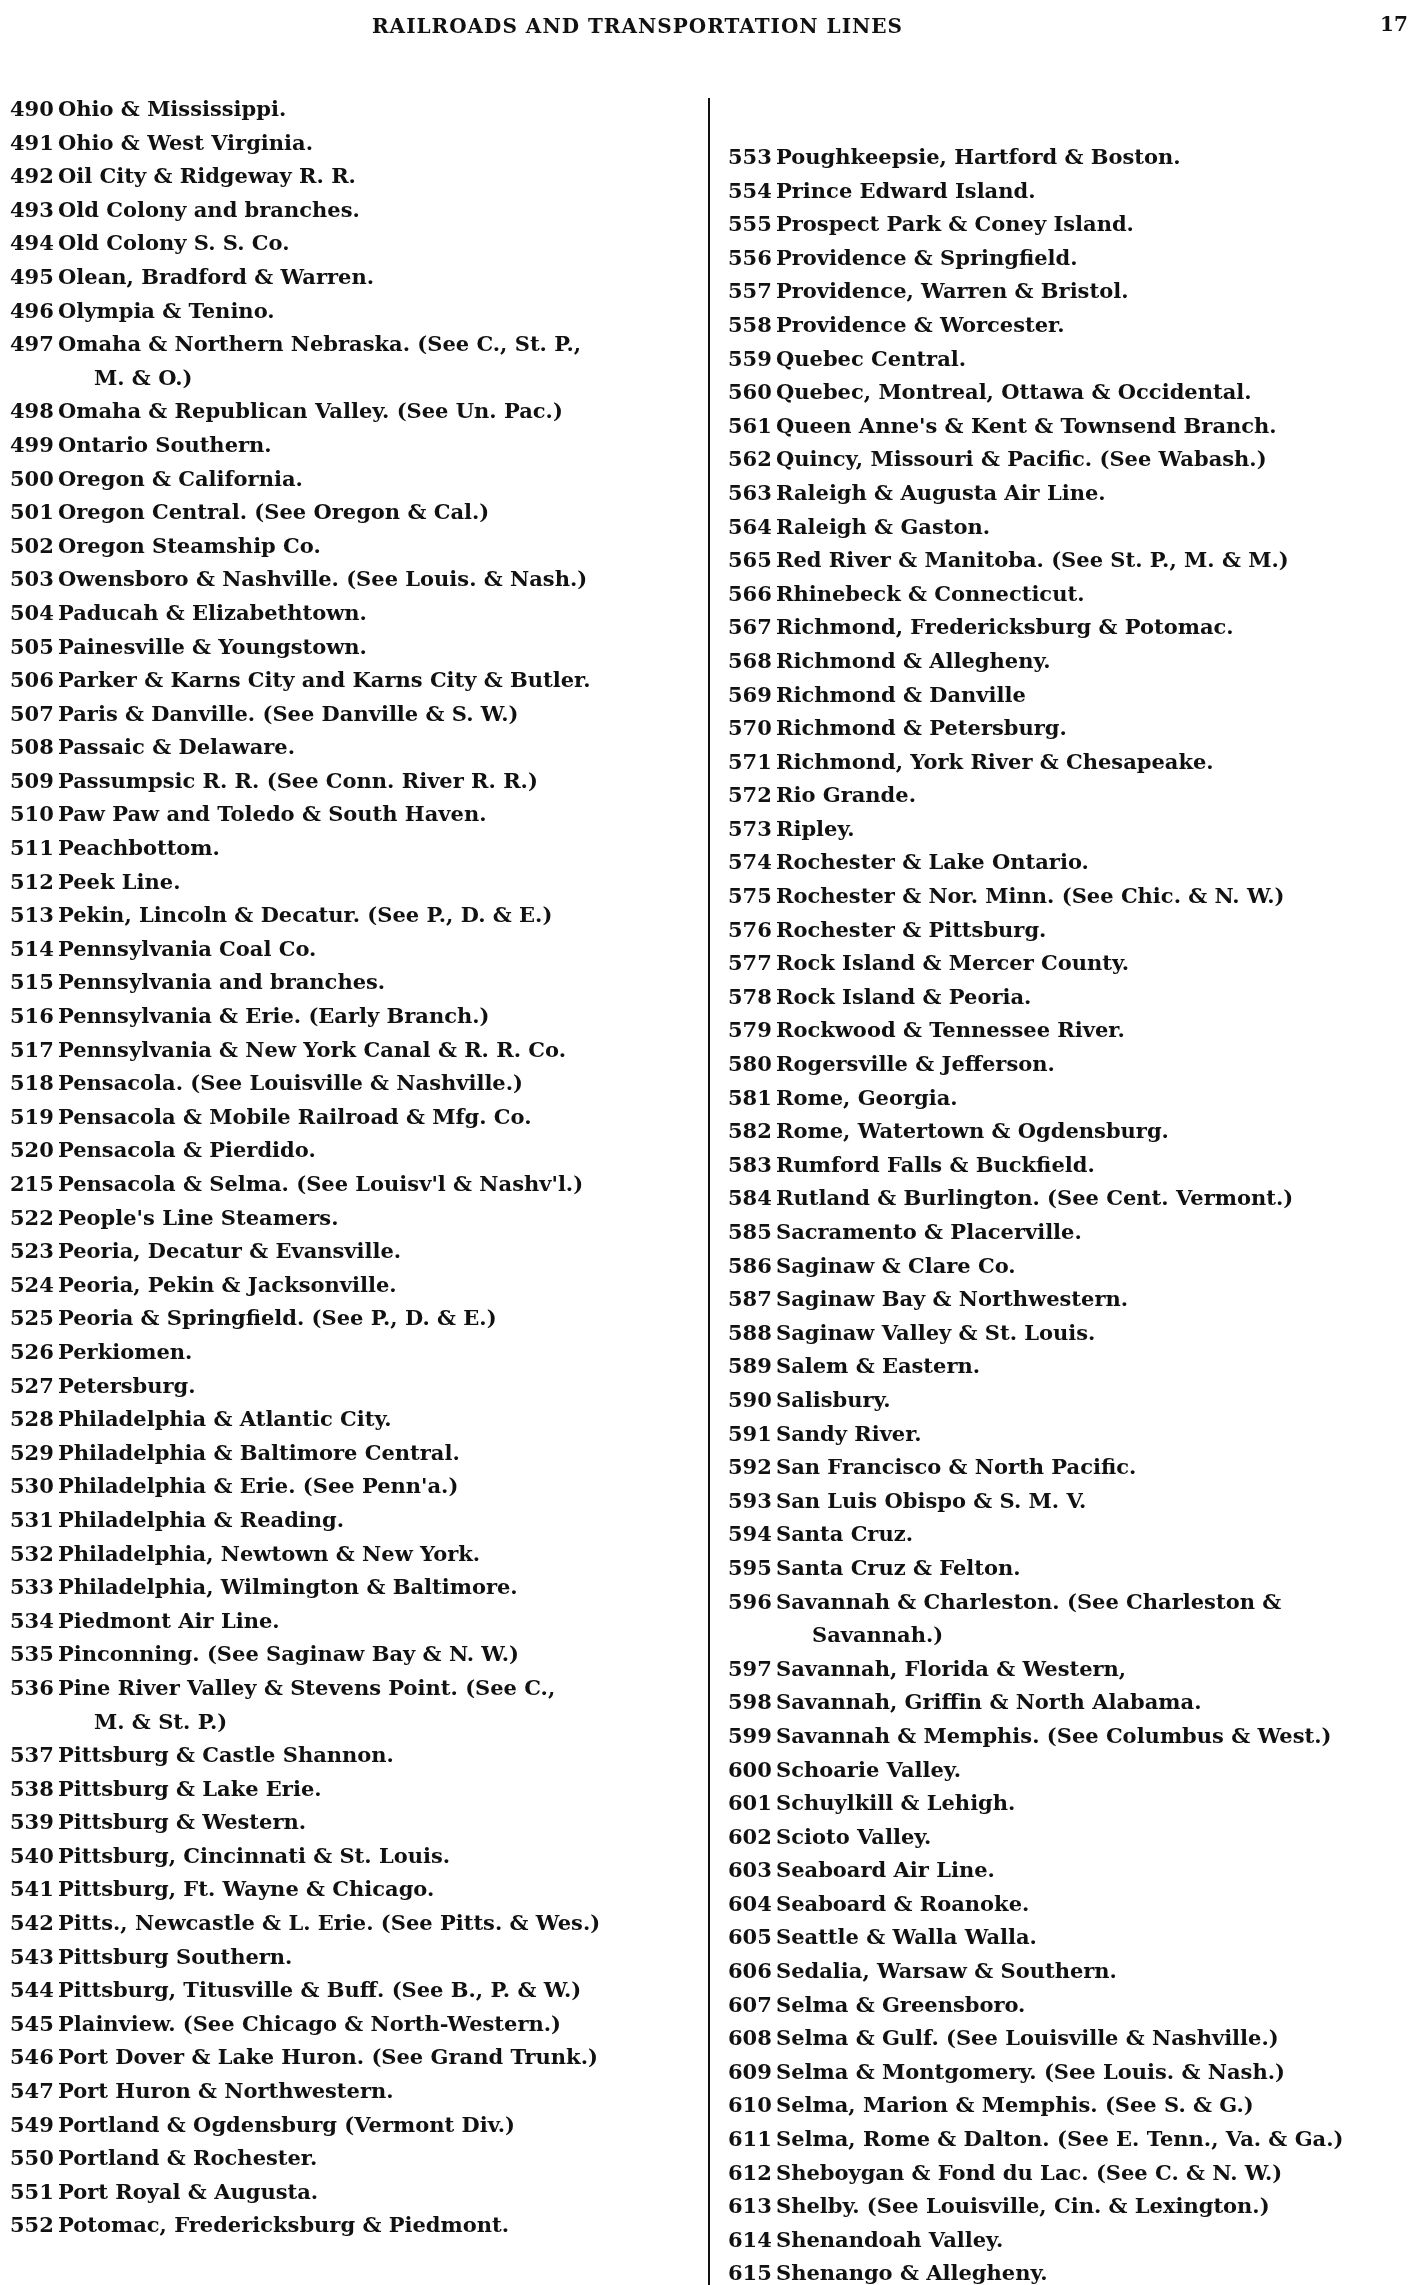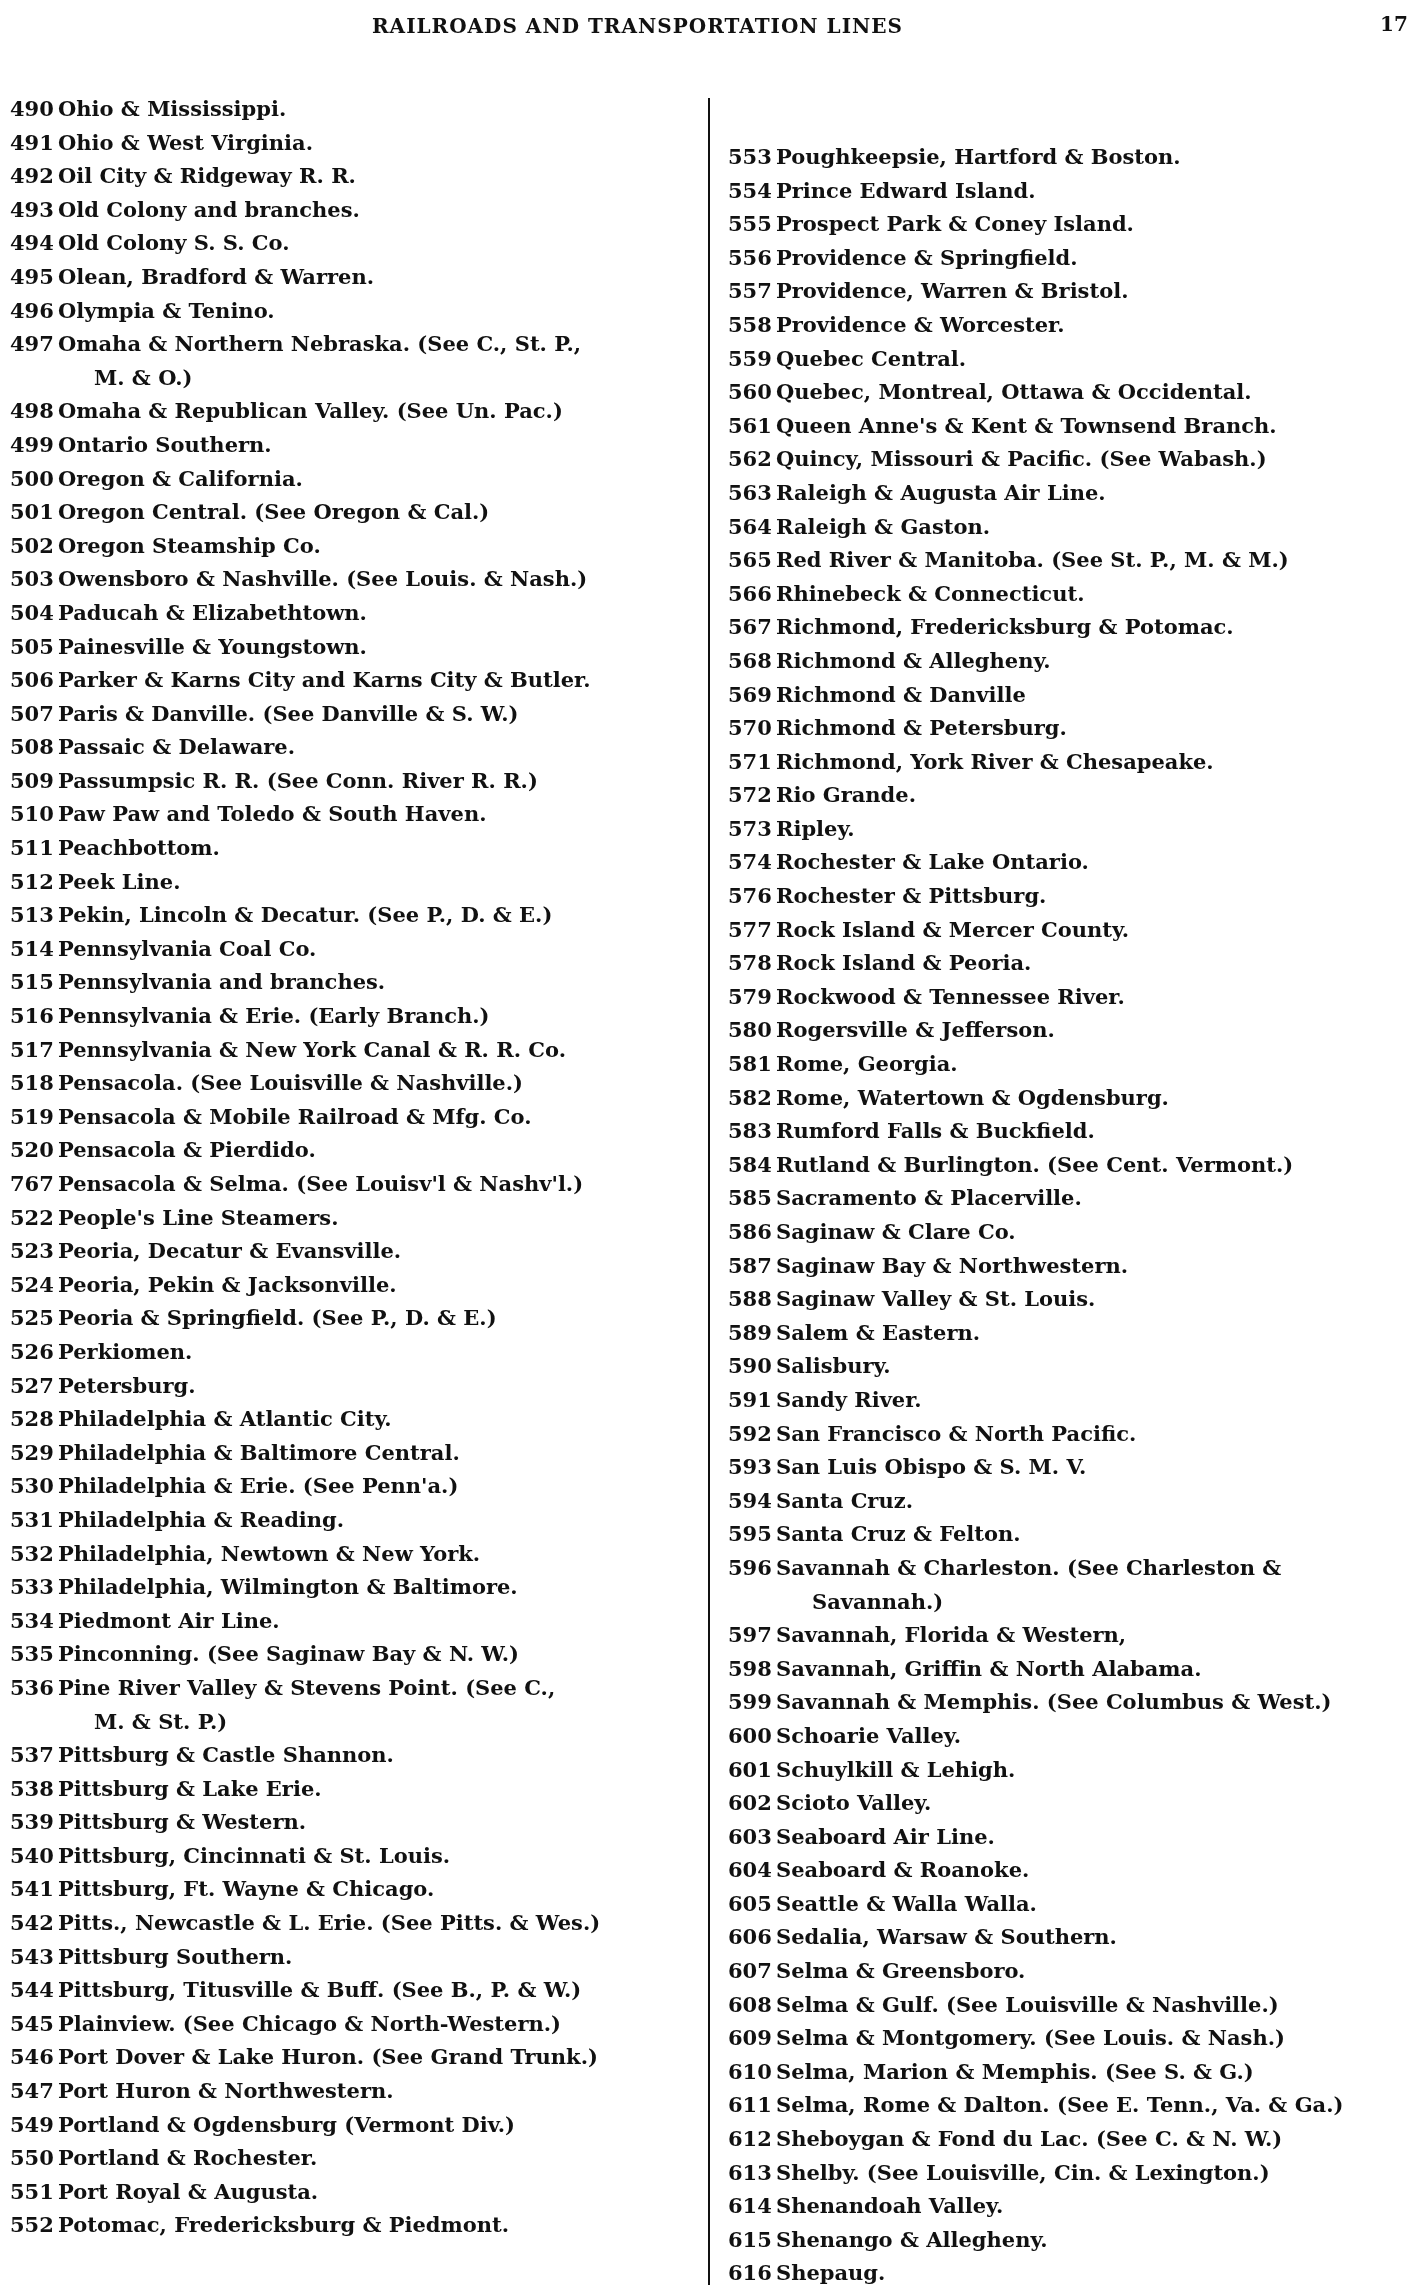--- a/index.html
+++ b/index.html
@@ -144,21 +144,21 @@
     </div>
     <div class="entry">
       <span class="num">519</span>
       <span class="name"><span>Pensacola &amp; Mobile Railroad &amp; Mfg. Co.</span></span>
     </div>
     <div class="entry">
       <span class="num">520</span>
       <span class="name"><span>Pensacola &amp; Pierdido.</span></span>
     </div>
     <div class="entry">
-      <span class="num">767</span>
+      <span class="num">215</span>
       <span class="name"><span>Pensacola &amp; Selma. (See Louisv'l &amp; Nashv'l.)</span></span>
     </div>
     <div class="entry">
       <span class="num">522</span>
       <span class="name"><span>People's Line Steamers.</span></span>
     </div>
     <div class="entry">
       <span class="num">523</span>
       <span class="name"><span>Peoria, Decatur &amp; Evansville.</span></span>
     </div>
@@ -359,20 +359,24 @@
     </div>
     <div class="entry">
       <span class="num">573</span>
       <span class="name"><span>Ripley.</span></span>
     </div>
     <div class="entry">
       <span class="num">574</span>
       <span class="name"><span>Rochester &amp; Lake Ontario.</span></span>
     </div>
     <div class="entry">
+      <span class="num">575</span>
+      <span class="name"><span>Rochester &amp; Nor. Minn. (See Chic. &amp; N. W.)</span></span>
+    </div>
+    <div class="entry">
       <span class="num">576</span>
       <span class="name"><span>Rochester &amp; Pittsburg.</span></span>
     </div>
     <div class="entry">
       <span class="num">577</span>
       <span class="name"><span>Rock Island &amp; Mercer County.</span></span>
     </div>
     <div class="entry">
       <span class="num">578</span>
       <span class="name"><span>Rock Island &amp; Peoria.</span></span>

